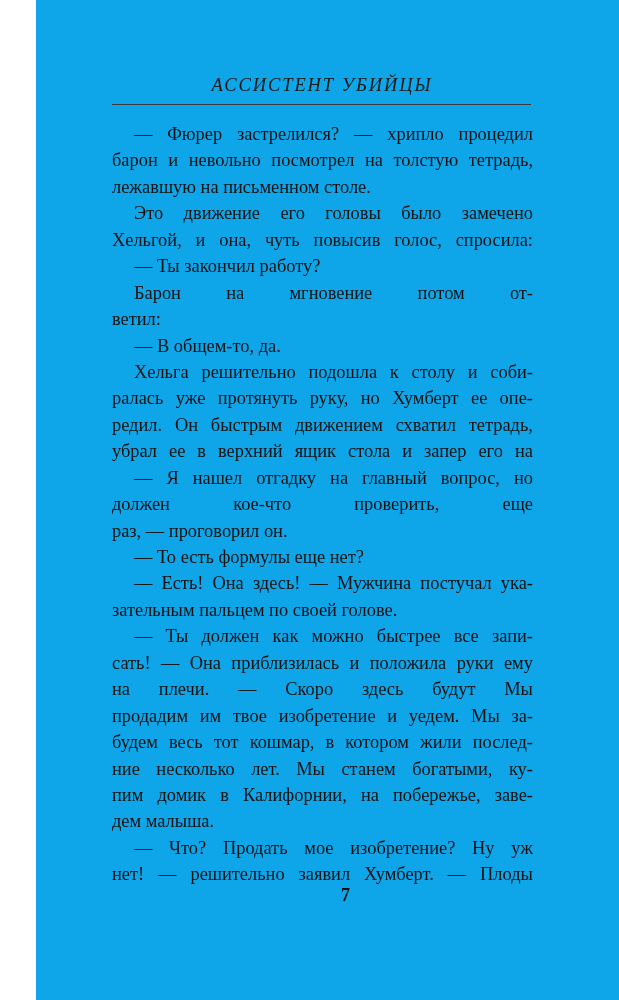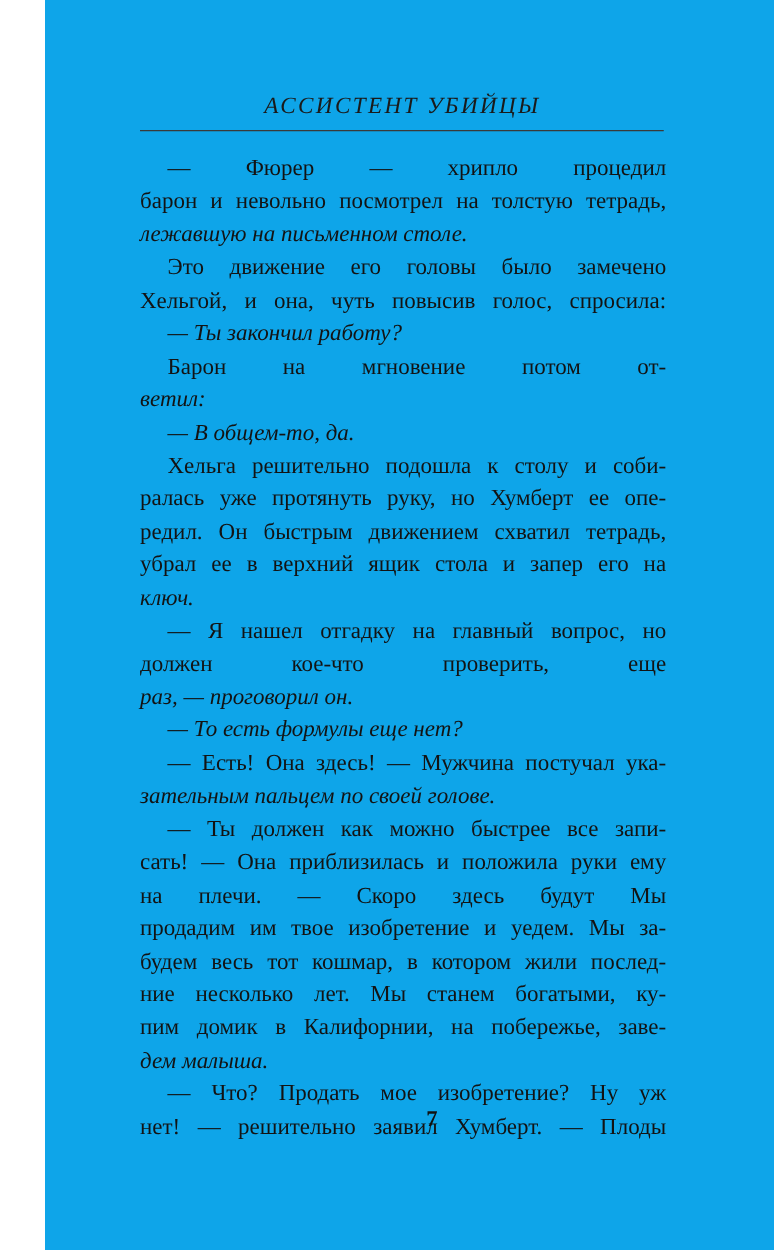--- a/index.html
+++ b/index.html
@@ -74,21 +74,20 @@
   .line.just.indent {
     padding-left: 22px;
   }
   .line .w {
     display: inline-block;
   }
 
   
   .line.flush {
     white-space: pre;
-    font-style: italic;
   }
   .line.flush.indent {
     padding-left: 22px;
   }
 
   
   .folio {
     position: absolute;
     left: 0;
     top: 885px;
@@ -105,20 +104,21 @@
 <div class="page">
 
   <div class="running-head">АССИСТЕНТ УБИЙЦЫ</div>
 
   <div class="head-rule"></div>
 
   <div class="text-block" id="text-block">
       <div class="line just indent">
         <span class="w">—</span>
         <span class="w">Фюрер</span>
+        <span class="w">застрелился?</span>
         <span class="w">—</span>
         <span class="w">хрипло</span>
         <span class="w">процедил</span>
       </div>
       <div class="line just">
         <span class="w">барон</span>
         <span class="w">и</span>
         <span class="w">невольно</span>
         <span class="w">посмотрел</span>
         <span class="w">на</span>
@@ -185,21 +185,20 @@
         <span class="w">ее</span>
         <span class="w">в</span>
         <span class="w">верхний</span>
         <span class="w">ящик</span>
         <span class="w">стола</span>
         <span class="w">и</span>
         <span class="w">запер</span>
         <span class="w">его</span>
         <span class="w">на</span>
       </div>
-      <div class="line flush">ключ.</div>
       <div class="line just indent">
         <span class="w">—</span>
         <span class="w">Я</span>
         <span class="w">нашел</span>
         <span class="w">отгадку</span>
         <span class="w">на</span>
         <span class="w">главный</span>
         <span class="w">вопрос,</span>
         <span class="w">но</span>
       </div>

